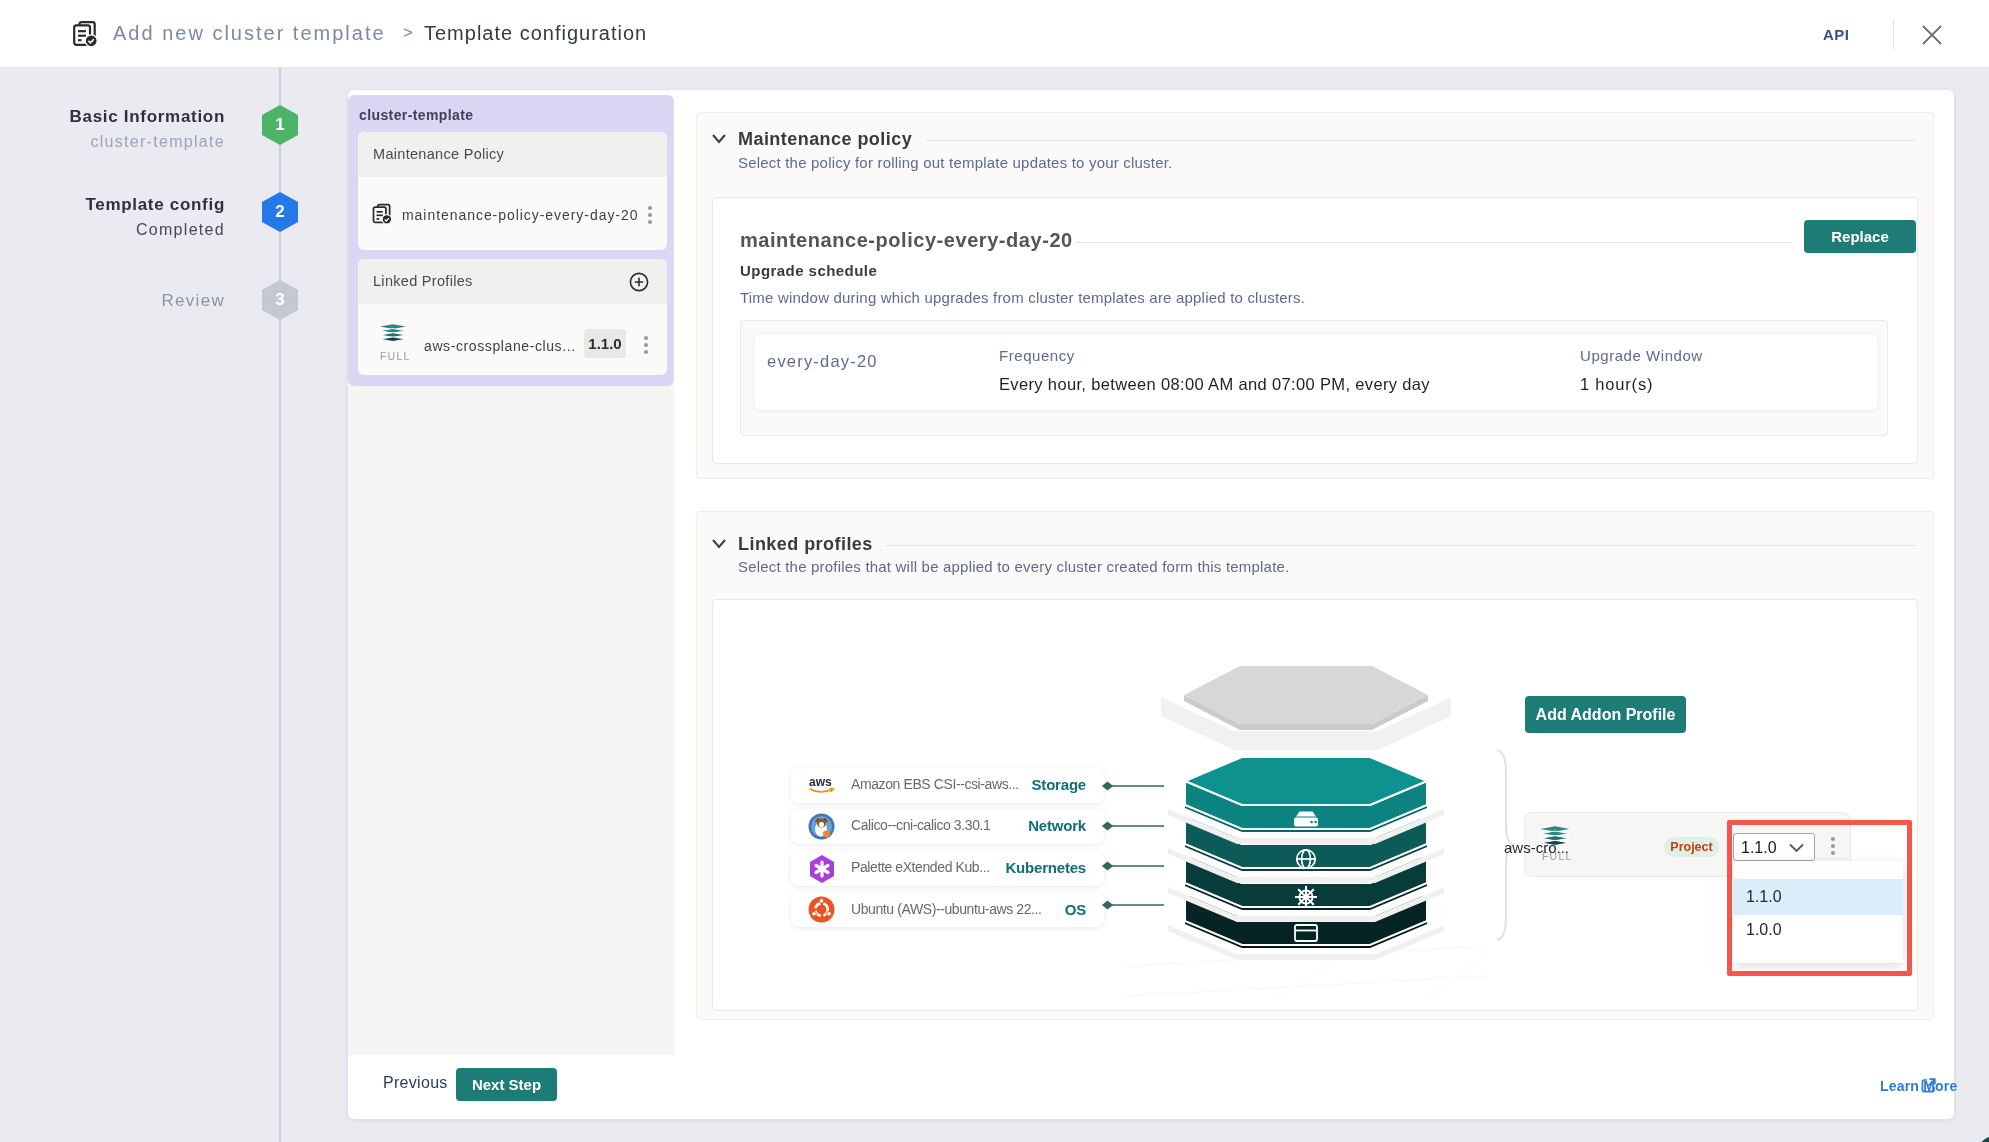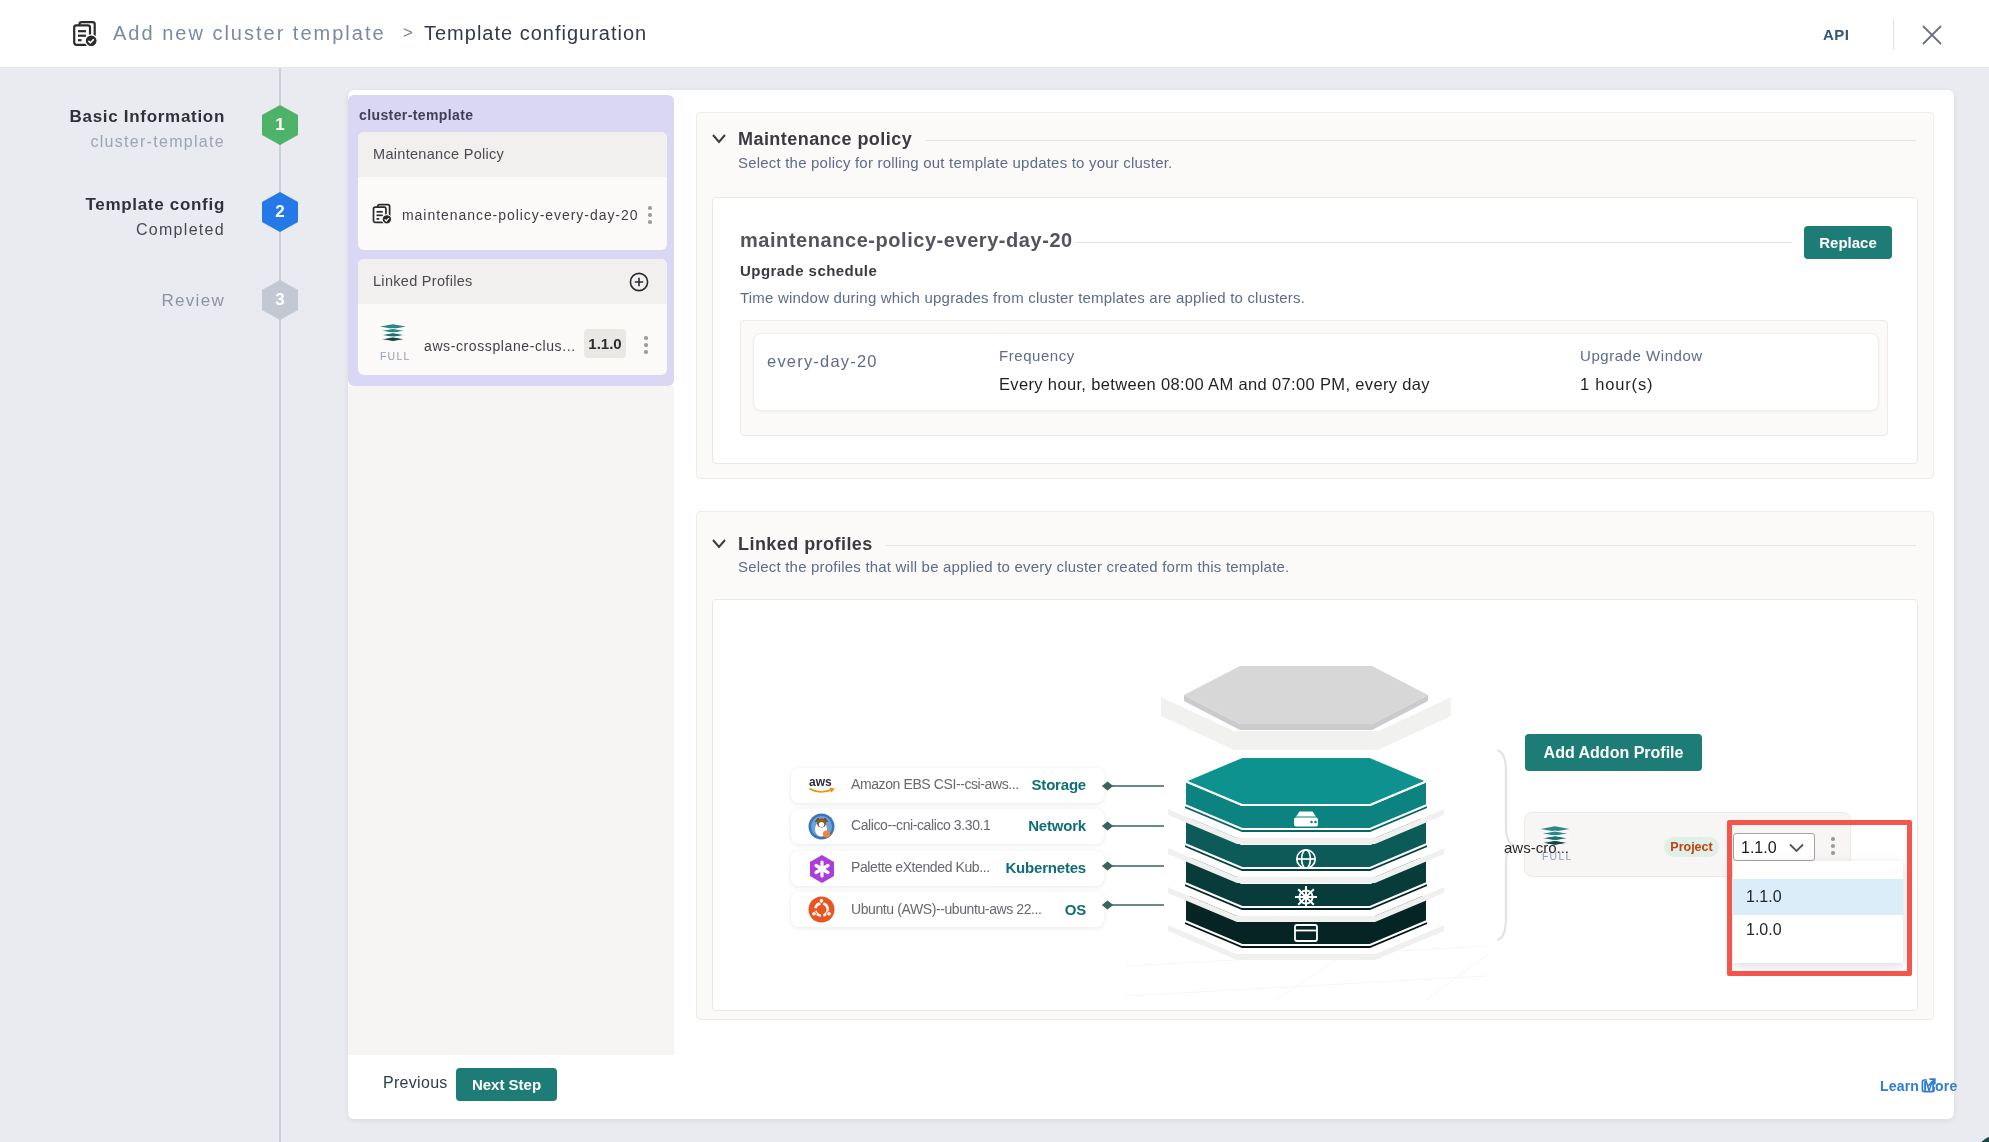--- a/index.html
+++ b/index.html
@@ -49,22 +49,22 @@
 #profcard { position:absolute; left:1524px; top:812px; width:327px; height:65px; background:#f7f6f4; border:1px solid #ebeae7; border-radius:8px; }
 #projpill { position:absolute; left:1664px; top:837px; width:55px; height:20px; background:#dff0e8; border-radius:10px; font-size:12.5px; font-weight:bold; color:#c2410c; text-align:center; line-height:20px; }
 #versel { position:absolute; left:1733px; top:833px; width:82px; height:28px; background:#fff; border:1px solid #a3a3a5; border-radius:3px; }
 #dropdown { position:absolute; left:1733px; top:861px; width:170px; height:102px; background:#fff; box-shadow:0 3px 10px rgba(0,0,0,0.14); }
 #dd-hl { position:absolute; left:0; top:18px; width:170px; height:36px; background:#dcedfa; }
 #redbox { position:absolute; left:1727px; top:820px; width:185px; height:156px; border:5px solid #f4564b; border-radius:2px; z-index:30; }
 
 
 #prev { position:absolute; left:383px; top:1074px; font-size:16px; color:#2c3e50; letter-spacing:0.3px; }
 #nextbtn { position:absolute; left:456px; top:1068px; width:101px; height:33px; line-height:33px; font-size:15px; }
-#replacebtn { position:absolute; left:1804px; top:226px; width:88px; height:33px; line-height:33px; font-size:15px; }
-#addaddon { position:absolute; left:1525px; top:734px; width:177px; height:37px; line-height:37px; font-size:16px; }
+#replacebtn { position:absolute; left:1804px; top:220px; width:112px; height:33px; line-height:33px; font-size:15px; }
+#addaddon { position:absolute; left:1525px; top:696px; width:161px; height:37px; line-height:37px; font-size:16px; }
 #learnmore { position:absolute; left:1839px; top:1078px; font-size:14px; font-weight:bold; color:#2e7cd3; letter-spacing:0.2px;padding-left:41px; }
 #chatcorner { position:absolute; left:1977px; top:1136px; width:36px; height:36px; border-radius:50%; background:#174a40; }
 </style>
 </head>
 <body>
 
 <div id="header"></div>
 <svg class="abs" style="left:71px;top:20px" width="28" height="28" viewBox="0 0 28 28">
   <path d="M8.5 5.5 V4.3 a2.1 2.1 0 0 1 2.1-2.1 h11 a2.1 2.1 0 0 1 2.1 2.1 V16.8 a2.1 2.1 0 0 1 -2.1 2.1 h-1.2" fill="none" stroke="#2b2b2b" stroke-width="2.2"></path>
   <rect x="3.2" y="5.3" width="15.8" height="19.5" rx="2.2" fill="#fff" stroke="#2b2b2b" stroke-width="2.2"></rect>

